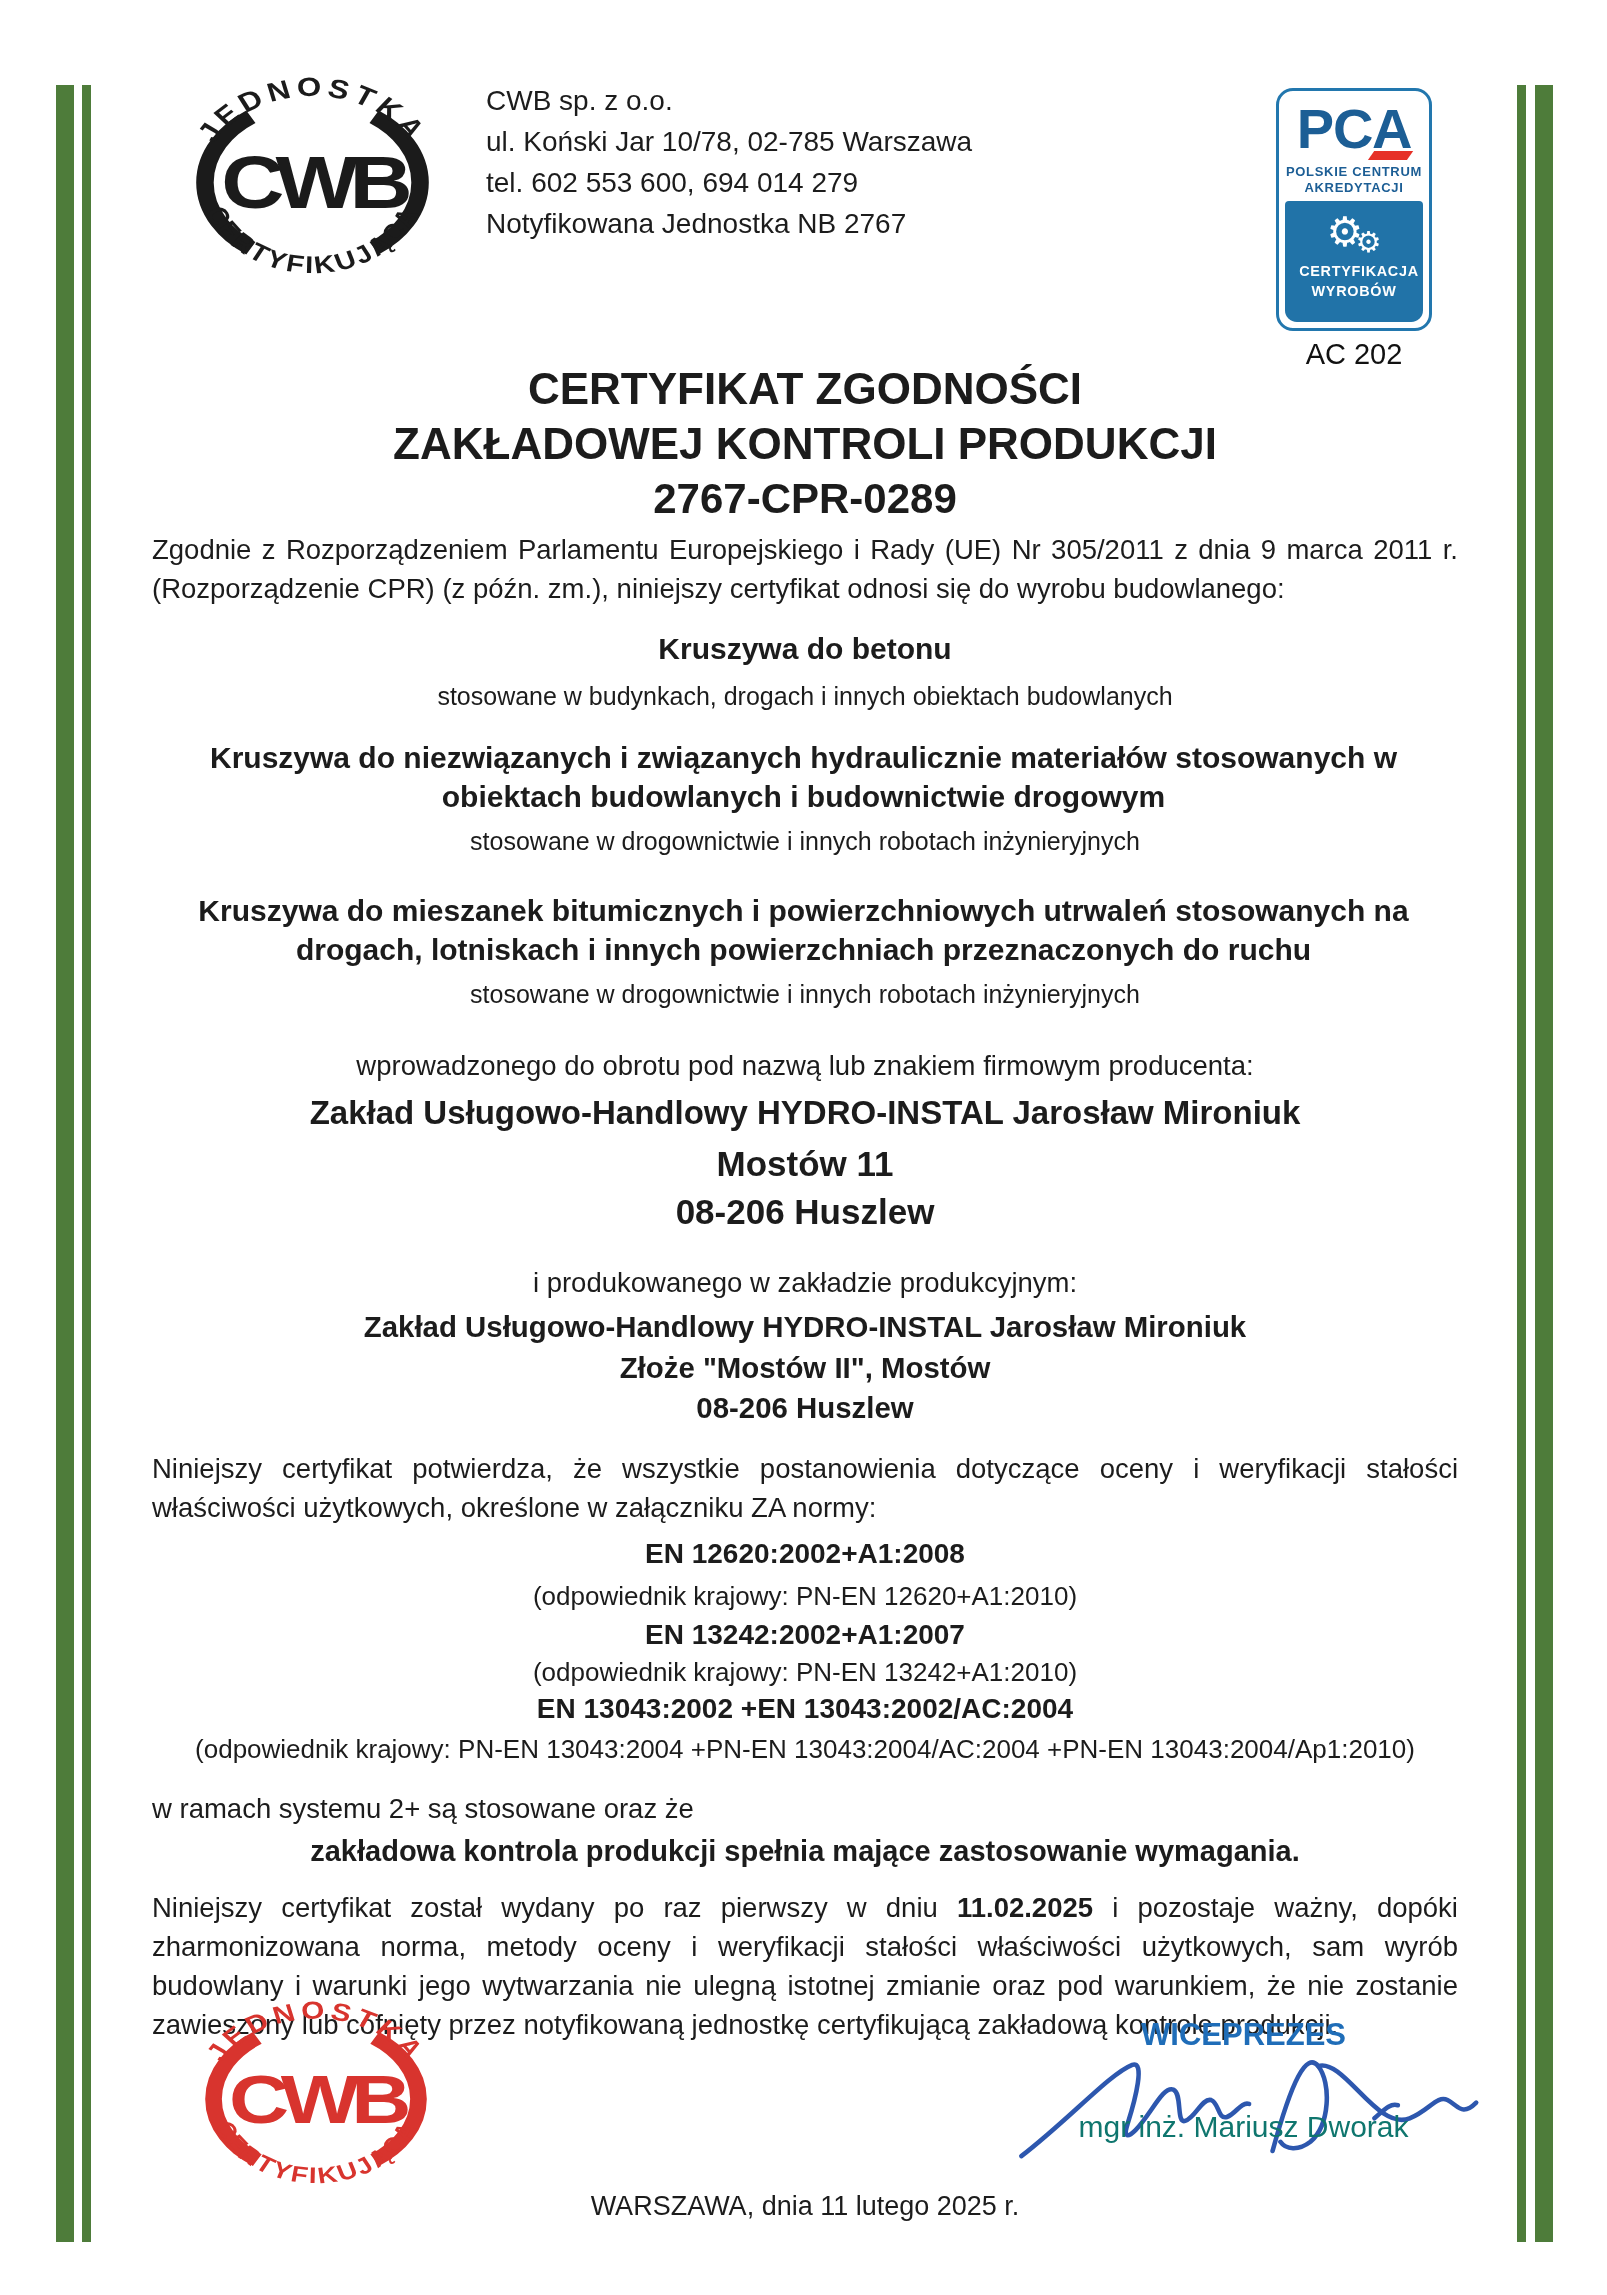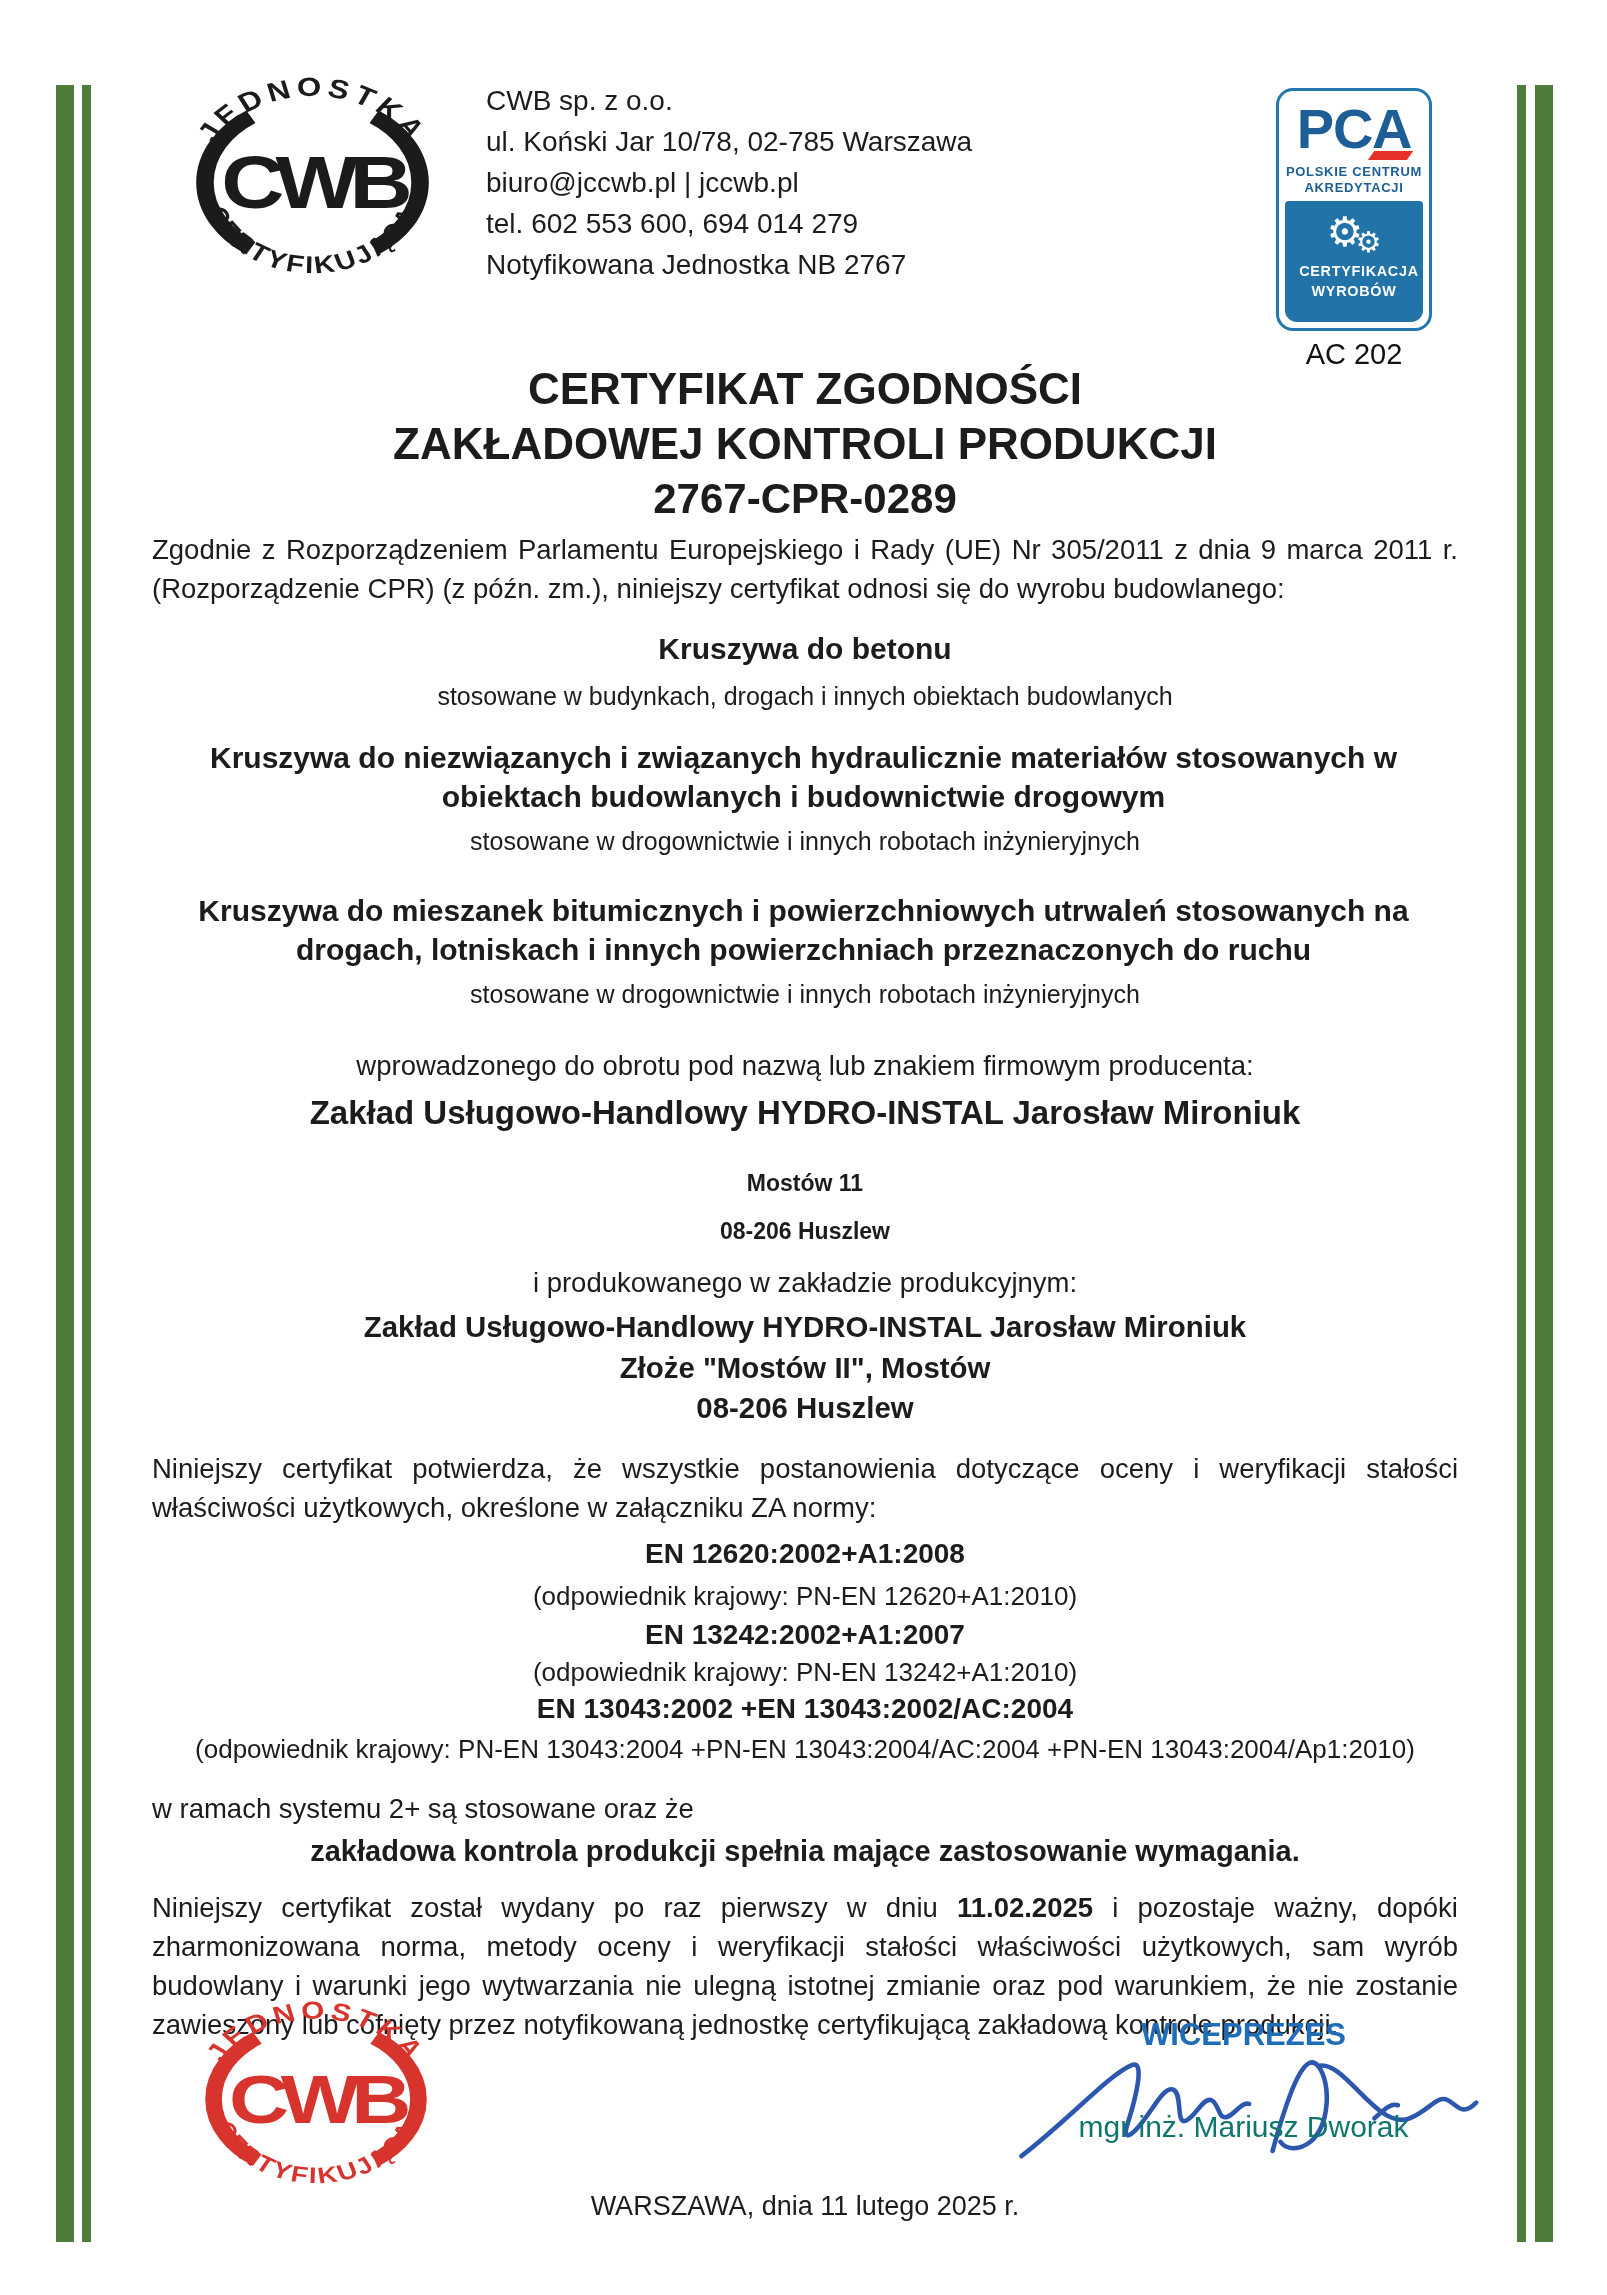--- a/index.html
+++ b/index.html
@@ -43,21 +43,21 @@
   
   .t1{top:364px;font-size:44px;font-weight:bold;letter-spacing:0;}
   .t2{top:419px;font-size:44px;font-weight:bold;}
   .t3{top:475px;font-size:42px;font-weight:bold;}
 
   .body42{font-size:27.5px;line-height:39px;}
   .ph{font-size:30px;font-weight:bold;line-height:39px;}
   .psub{font-size:25px;}
 
   .prod-name{font-size:33px;font-weight:bold;}
-  .prod-addr{font-size:23px;font-weight:bold;margin-top:26px;}
+  .prod-addr{font-size:35px;font-weight:bold;}
   .plant-line{font-size:29.4px;font-weight:bold;}
 
   .norm-en{font-size:28px;font-weight:bold;}
   .norm-pl{font-size:26px;}
 
   .fpc{font-size:29px;font-weight:bold;}
 
   .sig-title{font-size:31px;font-weight:bold;color:#1f6db8;}
   .sig-name{font-size:30px;color:#0f766e;}
   .date-line{font-size:27px;}
@@ -82,21 +82,20 @@
     </text>
     <text font-size="23" font-weight="bold" letter-spacing="2" fill="#1b1b1b">
       <textPath href="#lg1bot" startOffset="50%" text-anchor="middle">CERTYFIKUJĄCA</textPath>
     </text>
     <text x="110" y="124" font-size="70" font-weight="bold" letter-spacing="-7" text-anchor="middle" fill="#1b1b1b">CWB</text>
   </svg>
 
   <div class="abs company">
     <div>CWB sp. z o.o.</div>
     <div>ul. Koński Jar 10/78, 02-785 Warszawa</div>
-    <div>biuro@jccwb.pl | jccwb.pl</div>
     <div>tel. 602 553 600, 694 014 279</div>
     <div>Notyfikowana Jednostka NB 2767</div>
   </div>
 
   <div class="abs pca-badge">
     <div class="pca-abbr">PCA</div>
     <div class="pca-red"></div>
     <div class="pca-small" style="top:73px;">POLSKIE CENTRUM</div>
     <div class="pca-small" style="top:89px;">AKREDYTACJI</div>
     <div class="pca-box">

